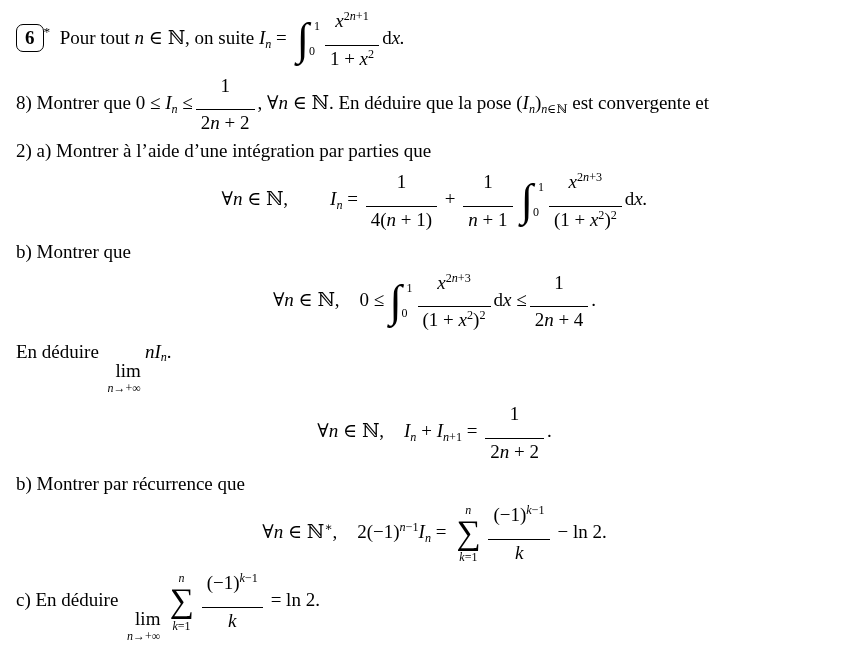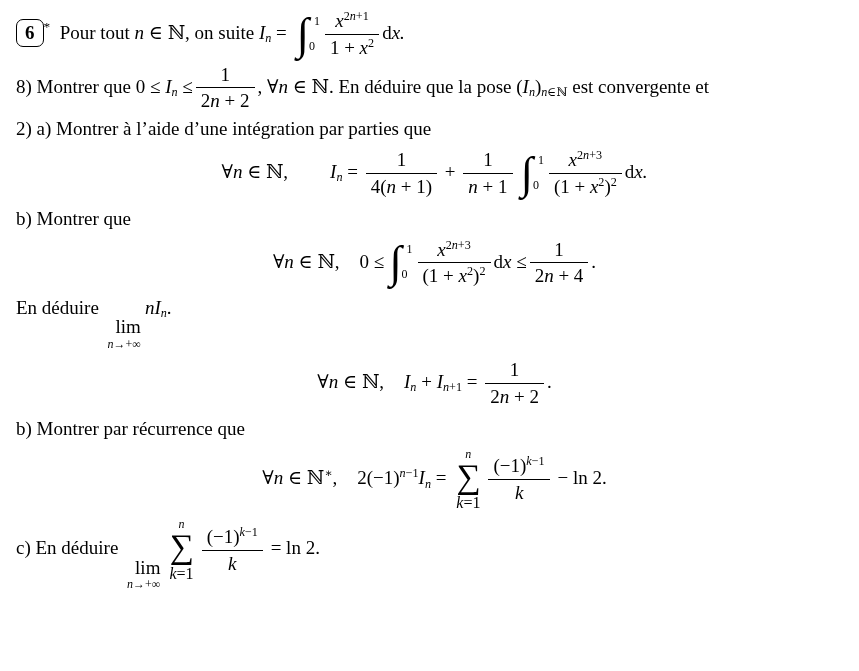--- a/index.html
+++ b/index.html
@@ -5,31 +5,31 @@
   * { margin:0; padding:0; box-sizing:border-box; }
   html,body { width:859px; height:671px; }
   body { background:#ffffff; color:#000; font-family:"Liberation Serif","DejaVu Serif","DejaVu Sans",serif; font-size:19px; overflow:hidden; }
   .page { padding:9px 6px 0 16px; }
   .line { line-height:1.32; margin-bottom:3px; white-space:nowrap; }
   .deq { text-align:center; line-height:1.25; margin:7px 0; white-space:nowrap; }
   .mi { font-style:italic; }
   .sup { font-size:64%; vertical-align:0.55em; }
   .sub { font-size:64%; vertical-align:-0.28em; }
   .frac { display:inline-flex; flex-direction:column; text-align:center; vertical-align:middle; margin:0 3px; line-height:1.25; }
-  .frac .fnum { border-bottom:1px solid #000; padding:0 5px 1px; }
+  .frac .fnum { border-bottom:1px solid #000; padding:0 5px 12px; }
   .frac .fden { padding:1px 5px 0; }
   .bigint { display:inline-flex; align-items:stretch; vertical-align:middle; margin:0 2px 0 5px; }
   .ig { font-size:45px; line-height:1; font-style:normal; }
   .ilims { display:inline-flex; flex-direction:column; justify-content:space-between; font-size:12px; line-height:1; padding:3px 0 5px; }
   .ilims .iup { align-self:flex-end; margin-left:5px; }
   .ilims .ilo { align-self:flex-start; }
   .sum { display:inline-flex; flex-direction:column; align-items:center; vertical-align:middle; line-height:1; margin:0 5px; }
   .sum .stop { font-size:12px; margin-bottom:2px; }
   .sum .ssign { font-size:34px; line-height:0.9; }
-  .sum .sbot { font-size:16px; margin-top:3px; }
+  .sum .sbot { font-size:12px; margin-top:3px; }
   .lim { display:inline-flex; flex-direction:column; align-items:flex-end; line-height:1.1; vertical-align:-1.0em; margin:0 4px; }
   .lim .lsub { font-size:12px; }
   .exnum { display:inline-block; border:1.6px solid #000; border-radius:7px; padding:0 8px 1px; font-weight:700; }
   .star { font-size:70%; vertical-align:0.6em; }
   .sp42 { display:inline-block; width:42px; }
   .sp20 { display:inline-block; width:20px; }
 </style>
 </head>
 <body>
 

